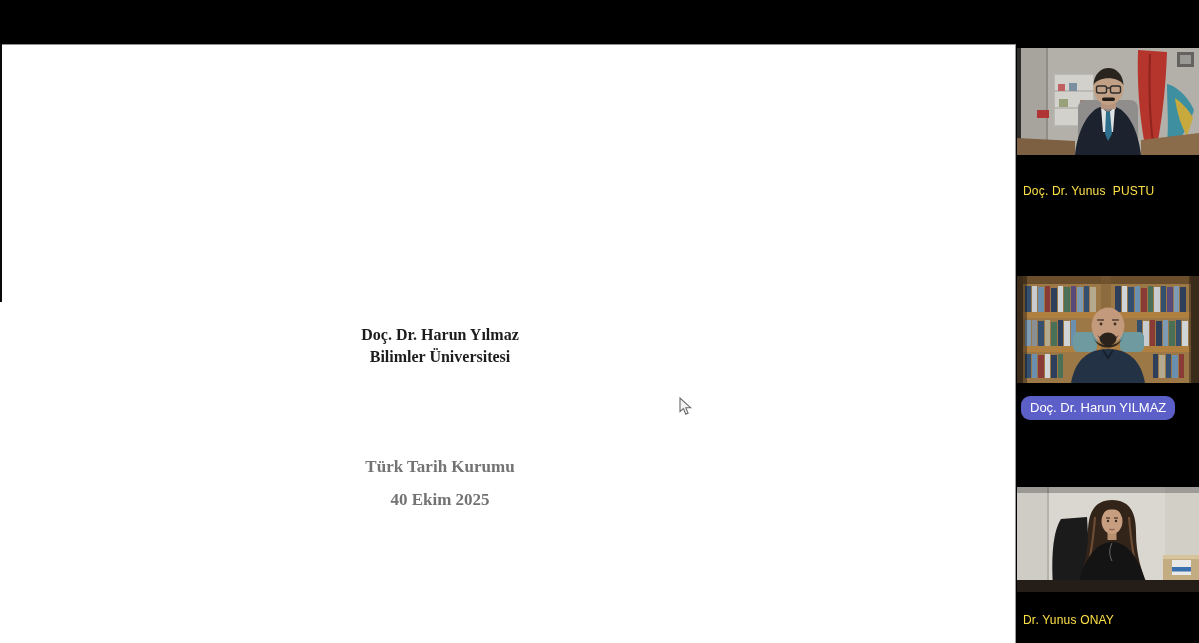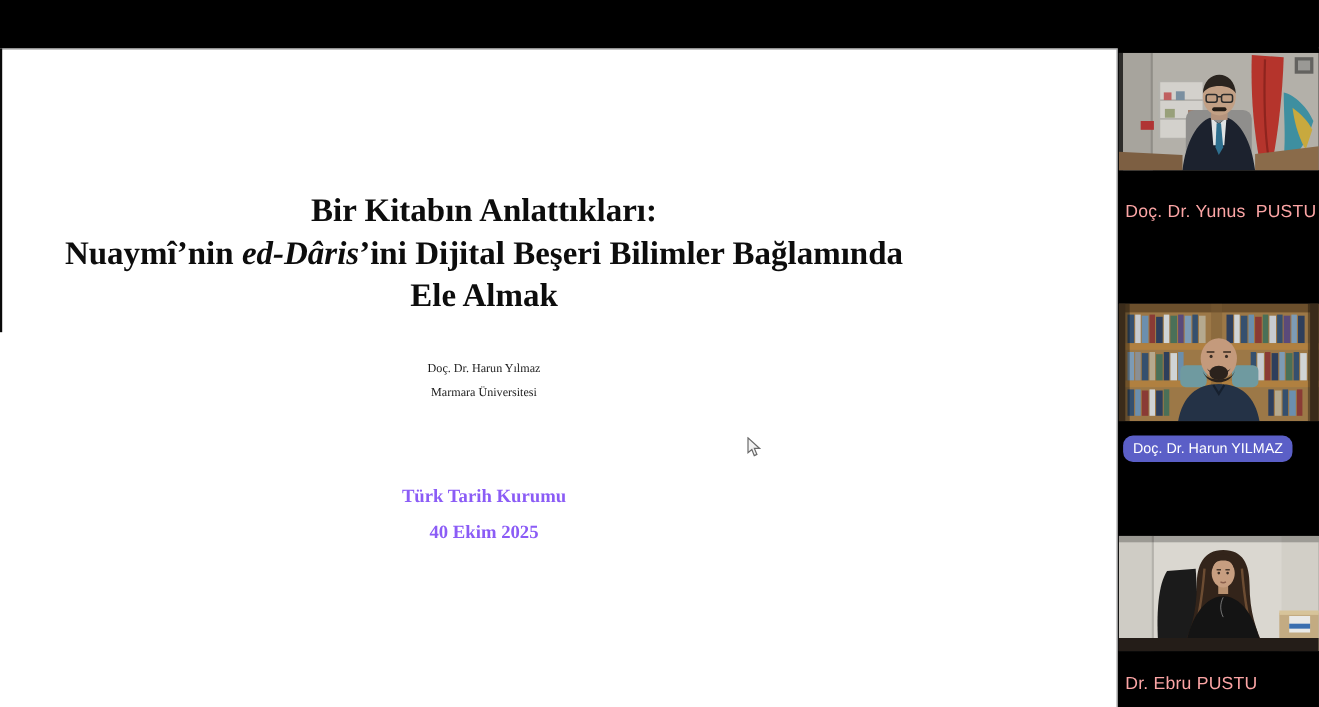--- a/index.html
+++ b/index.html
@@ -13,61 +13,56 @@
   .slide{
     position:absolute;left:0;top:44px;width:1016px;height:599px;
     background:#ffffff;border-top:1px solid #8e8e8e;border-right:1px solid #9a9a9a;
     box-sizing:border-box;
   }
   .edge-sliver{position:absolute;left:0;top:44px;width:2px;height:258px;background:#0a0a0a;}
   .slide-text{position:absolute;left:0;width:880px;text-align:center;
     font-family:"Liberation Serif","DejaVu Serif",serif;color:#111;}
   .title-block{top:128px;font-size:30px;line-height:38.5px;font-weight:bold;color:#0d0d0d;}
   .title-block .italic{font-style:italic;}
-  .author-block{top:279px;font-size:11px;line-height:22px;font-weight:normal;color:#1c1c1c;}
-  .footer-block{top:390px;font-size:17px;line-height:32.5px;font-weight:bold;color:#8b5cf6;}
+  .author-block{top:279px;font-size:16px;line-height:22px;font-weight:bold;color:#1c1c1c;}
+  .footer-block{top:406px;font-size:17px;line-height:32.5px;font-weight:bold;color:#737373;}
   
   .cursor{position:absolute;left:679px;top:352px;width:13px;height:19px;}
   
   .sidebar{position:absolute;left:1017px;top:44px;width:182px;height:599px;background:#000;}
   .tile{position:absolute;left:0;width:182px;}
   .tile-1{top:0;height:199px;}
   .tile-2{top:199px;height:200px;}
   .tile-3{top:399px;height:200px;}
   .video{position:absolute;left:0;width:182px;overflow:hidden;background:#222;}
   .video svg{display:block;width:100%;height:100%;}
   .v1{top:4px;height:107px;}
   .v2{top:33px;height:107px;}
   .v3{top:44px;height:105px;}
   .pname{
-    position:absolute;left:6px;font-size:16px;color:#fca5a5;
+    position:absolute;left:6px;font-size:12px;color:#fde047;
     white-space:pre;letter-spacing:0.2px;
   }
   .n1{top:140px;}
   .n3{top:170px;}
   .pname-active{
     position:absolute;left:4px;top:153px;
     background:#5b5fc7;color:#ffffff;font-size:13px;
     padding:4px 9px 5px 9px;border-radius:9px;white-space:pre;
   }
 </style>
 </head>
 <body>
 
 <div class="topbar"></div>
 
 <div class="slide">
-  <div class="slide-text title-block">
-    <div>Bir Kitabın Anlattıkları:</div>
-    <div><span>Nuaymî’nin </span><span class="italic">ed-Dâris</span><span>’ini Dijital Beşeri Bilimler Bağlamında</span></div>
-    <div>Ele Almak</div>
-  </div>
   <div class="slide-text author-block">
     <div>Doç. Dr. Harun Yılmaz</div>
-    <div>Marmara Üniversitesi</div>
+    <div>Bilimler Üniversitesi</div>
   </div>
   <div class="slide-text footer-block">
     <div>Türk Tarih Kurumu</div>
     <div>40 Ekim 2025</div>
   </div>
 
   <svg class="cursor" viewBox="0 0 13 19">
     <polygon points="1,1 1,14.5 4.5,11.6 6.7,17.2 9.1,16.1 6.8,10.7 11.6,10.7" fill="#f2f2f2" stroke="#6a6a6a" stroke-width="1.1"></polygon>
   </svg>
 </div>
@@ -221,16 +216,16 @@
         <line x1="89" y1="31" x2="93" y2="31" stroke="#4a392c" stroke-width="1.3"></line>
         <line x1="97" y1="31" x2="101" y2="31" stroke="#4a392c" stroke-width="1.3"></line>
         <circle cx="91" cy="34" r="1.2" fill="#3a2d24"></circle>
         <circle cx="99" cy="34" r="1.2" fill="#3a2d24"></circle>
         <path d="M92.5,42 Q95,43.5 97.5,42" stroke="#8a5f4c" stroke-width="1.2" fill="none"></path>
         <path d="M95,56 C92,62 92,68 95,74" stroke="#c9c9c9" stroke-width="0.8" fill="none" opacity="0.6"></path>
         <rect x="0" y="93" width="182" height="12" fill="#241d18"></rect>
         <rect x="0" y="0" width="182" height="6" fill="#000" opacity="0.25"></rect>
       </svg>
     </div>
-    <div class="pname n3">Dr. Ebru PUSTU</div>
+    <div class="pname n3">Dr. Yunus ONAY</div>
   </div>
 
 </div>
 
 </body></html>

